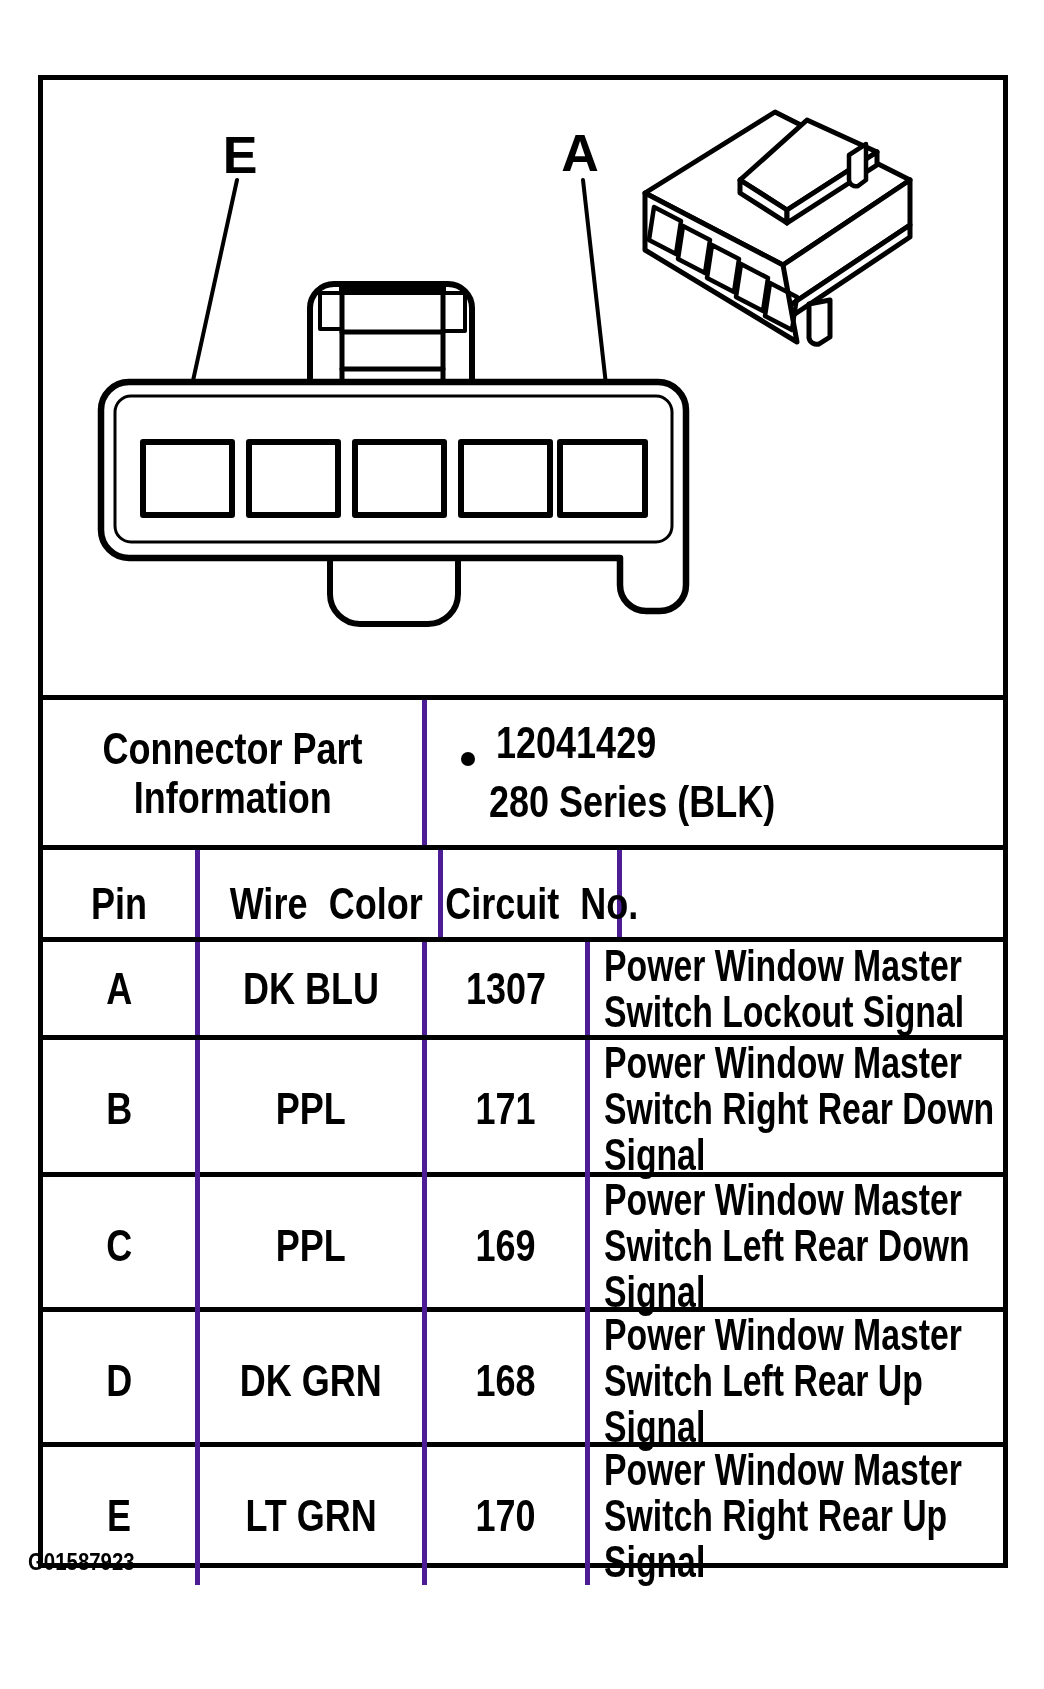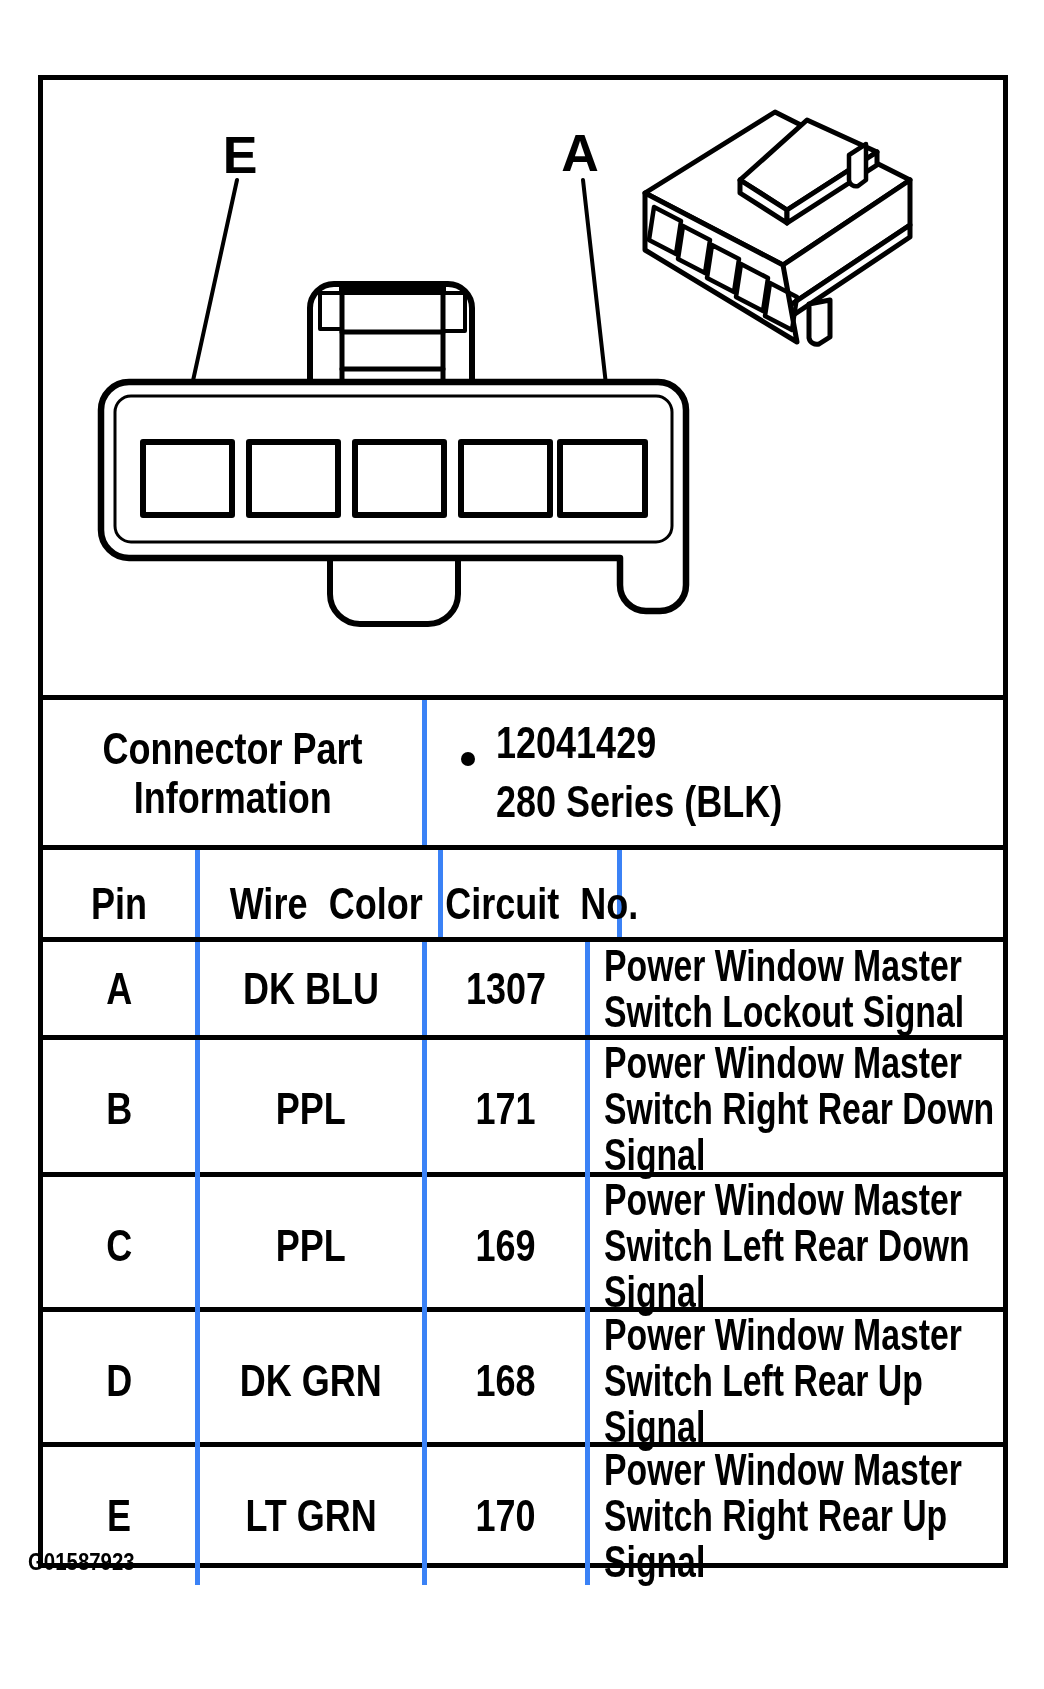--- a/index.html
+++ b/index.html
@@ -9,35 +9,35 @@
   .row{box-sizing:border-box;display:grid;border-top:5px solid #000;}
   .drawing{height:615px;border-top:none;display:block;position:relative;}
   .drawing svg{display:block;}
   .cpi{height:150px;grid-template-columns:384px auto;}
   .thead{height:92px;grid-template-columns:157px 227px 163px auto;gap:16px;}
   .tr-a{height:98px;grid-template-columns:157px 227px 163px auto;}
   .tr-b{height:137px;grid-template-columns:157px 227px 163px auto;}
   .tr-c{height:135px;grid-template-columns:157px 227px 163px auto;}
   .tr-d{height:135px;grid-template-columns:157px 227px 163px auto;}
   .tr-e{height:121px;grid-template-columns:157px 227px 163px auto;}
-  .cell{box-sizing:border-box;border-right:5px solid #3b82f6;display:flex;align-items:center;justify-content:center;
+  .cell{box-sizing:border-box;border-right:5px solid #4c1d95;display:flex;align-items:center;justify-content:center;
         font-weight:700;font-size:45px;line-height:46px;overflow:visible;}
   .cell.last{border-right:none;}
   .txt{display:inline-block;transform:scaleX(0.8);transform-origin:center center;white-space:nowrap;}
   .stack{display:flex;flex-direction:row;align-items:flex-end;}
   .thead .cell{align-items:flex-end;padding-bottom:10px;}
   .fn-cell{justify-content:flex-start;padding-left:14px;}
   .fn-text{display:block;width:530px;transform:scaleX(0.75);transform-origin:left center;font-weight:700;
            font-size:45px;line-height:46px;white-space:normal;}
   .cpi-left{flex-direction:column;line-height:49px;}
   .cpi-right{flex-direction:column;align-items:flex-start;justify-content:center;padding-left:34px;border-right:none;}
   .bullet-item{display:flex;align-items:center;}
   .bullet-item.first{margin-bottom:13px;align-items:flex-end;}
   .dot{width:14px;height:14px;border-radius:50%;background:#000;margin-right:21px;flex:0 0 auto;}
-  .bullet-cont{margin-left:35px;}
+  .bullet-cont{margin-left:28px;}
   .bullet-item .txt,.bullet-cont .txt{transform-origin:left center;}
   .figure-id{position:absolute;left:28px;top:1548px;font-weight:700;font-size:24px;}
   .figure-id .txt{transform:scaleX(0.85);transform-origin:left center;}
 </style>
 </head>
 <body>
 
 <div class="page">
   <div class="box">
 

